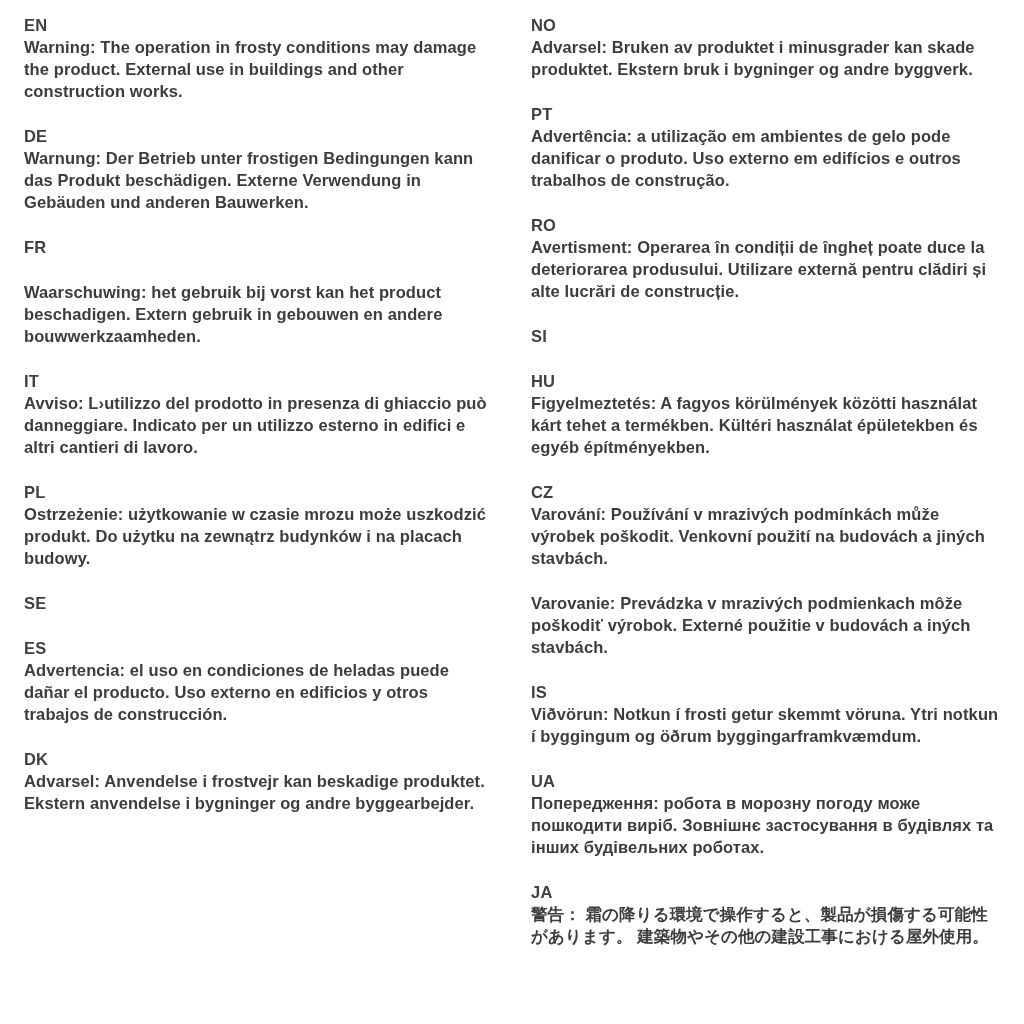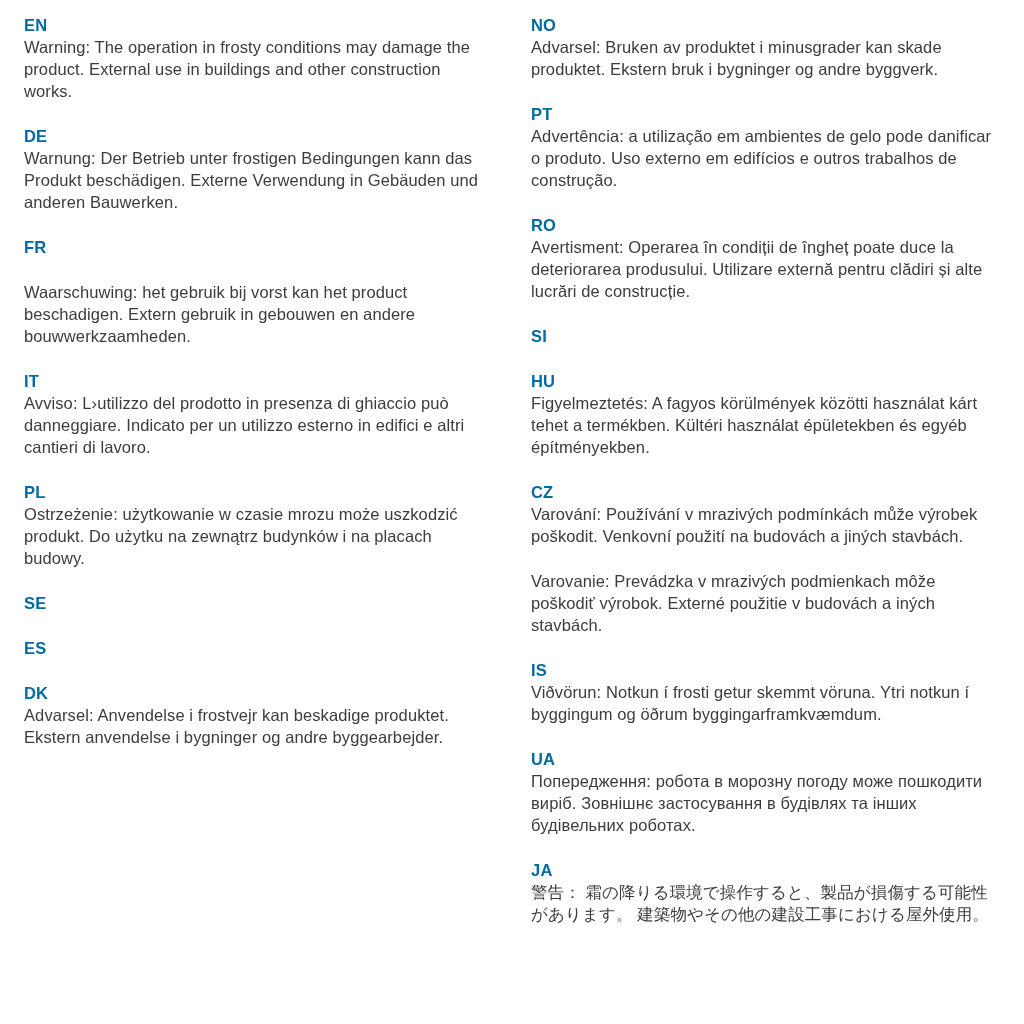--- a/index.html
+++ b/index.html
@@ -25,28 +25,28 @@
     flex: 1 1 0;
     min-width: 0;
   }
   .lang-block {
     margin: 0 0 23px 0;
   }
   .lang-code {
     font-size: 16.5px;
     line-height: 22px;
     font-weight: bold;
-    color: #0369a1;
+    color: #404040;
     margin: 0;
     letter-spacing: 0.2px;
   }
   .lang-text {
     font-size: 16.5px;
     line-height: 22px;
-    font-weight: 400;
+    font-weight: 700;
     color: #3c3c3c;
     margin: 0;
     letter-spacing: 0.1px;
   }
 </style>
 </head>
 <body>
 
 <div class="sheet">
 
@@ -71,20 +71,21 @@
     </section>
     <section class="lang-block">
       <h2 class="lang-code">PL</h2>
       <p class="lang-text">Ostrzeżenie: użytkowanie w czasie mrozu może uszkodzić produkt. Do użytku na zewnątrz budynków i na placach budowy.</p>
     </section>
     <section class="lang-block">
       <h2 class="lang-code">SE</h2>
     </section>
     <section class="lang-block">
       <h2 class="lang-code">ES</h2>
+      <p class="lang-text">Advertencia: el uso en condiciones de heladas puede dañar el producto. Uso externo en edificios y otros trabajos de construcción.</p>
     </section>
     <section class="lang-block">
       <h2 class="lang-code">DK</h2>
       <p class="lang-text">Advarsel: Anvendelse i frostvejr kan beskadige produktet. Ekstern anvendelse i bygninger og andre byggearbejder.</p>
     </section>
   </div>
 
   <div class="col">
     <section class="lang-block">
       <h2 class="lang-code">NO</h2>

